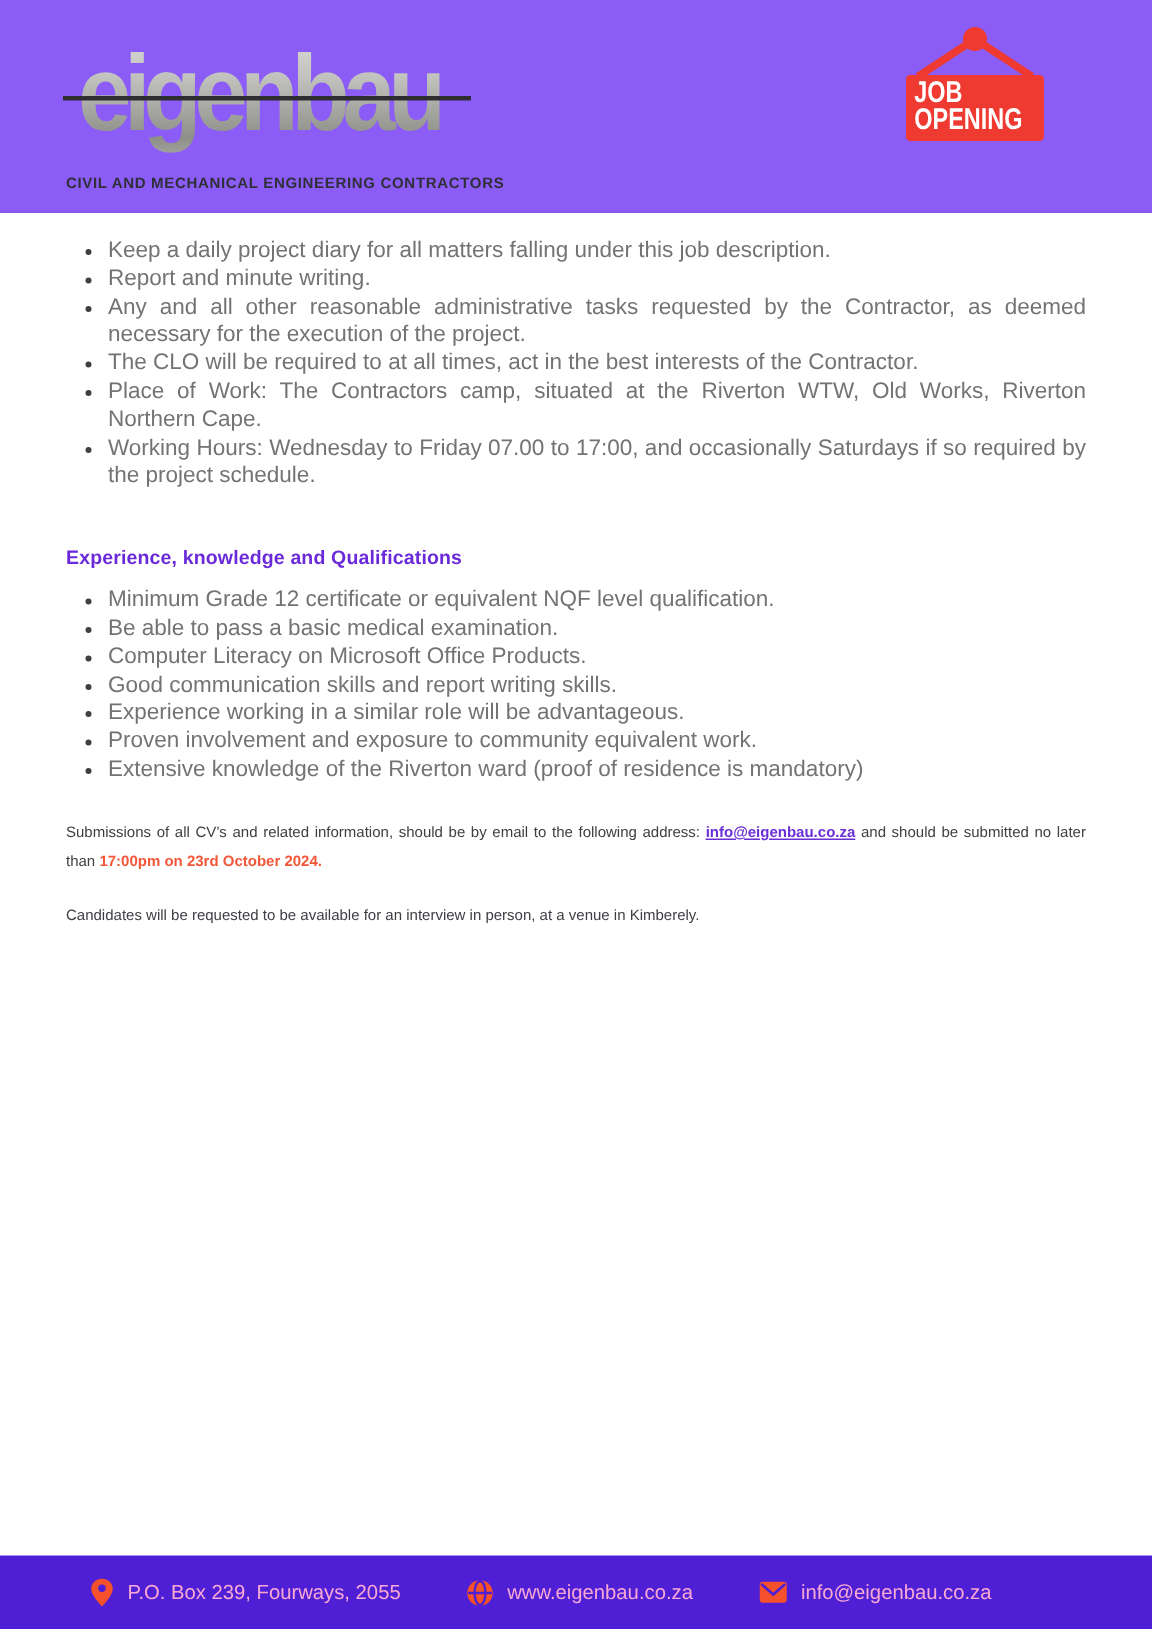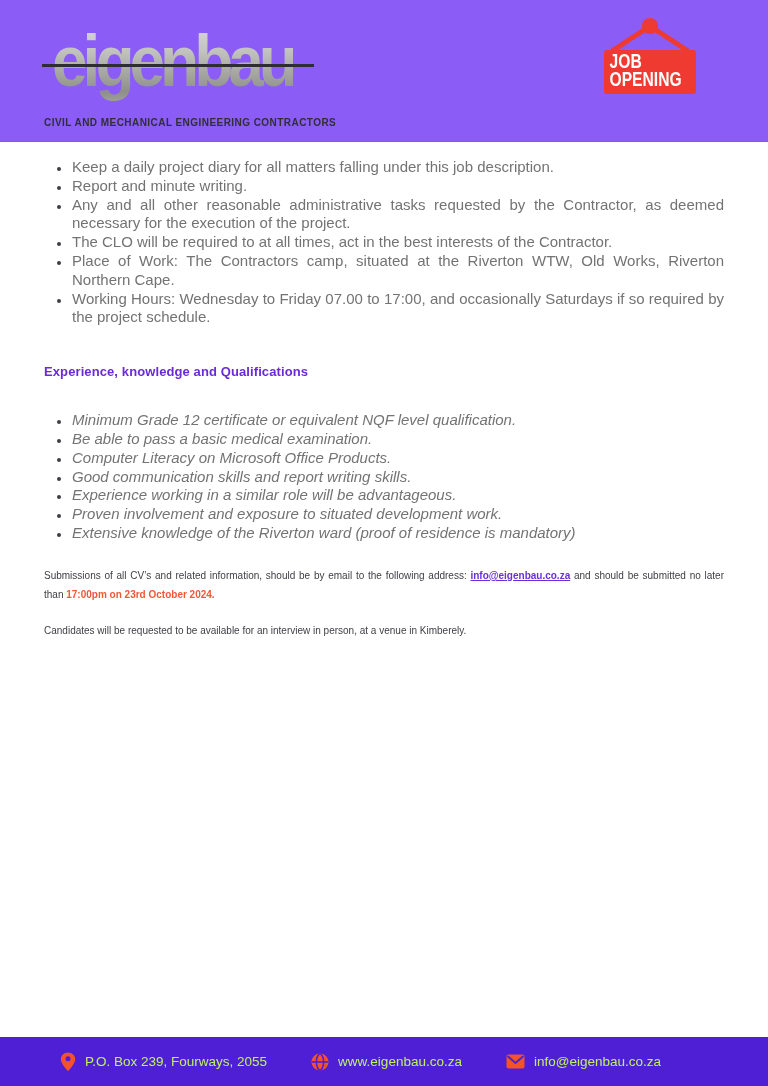--- a/index.html
+++ b/index.html
@@ -103,21 +103,21 @@
   }
   ul.doc-list li::marker { color: #3e3e44; font-size: 12px; }
 
   .section-heading {
     margin-top: 37px;
     font-size: 13px;
     font-weight: bold;
     color: #6b2ad9;
     letter-spacing: 0.1px;
   }
-  ul.qual-list { margin-top: 32px; font-style: italic; }
+  ul.qual-list { margin-top: 12px; }
 
   .para {
     margin-top: 18px;
     font-size: 10px;
     line-height: 18.8px;
     text-align: justify;
     color: #3e3e44;
   }
   .para-submission { margin-top: 24px; }
   .para-interview { margin-top: 18px; }
@@ -137,21 +137,21 @@
     position: absolute;
     left: 0;
     bottom: 0;
     width: 768px;
     height: 49px;
     background: #4e1fd5;
     display: flex;
     align-items: center;
     padding-left: 60px;
     gap: 44px;
-    color: #bef264;
+    color: #f9a8d4;
     font-size: 13.5px;
   }
   .footer-item {
     display: flex;
     align-items: center;
     gap: 9px;
     white-space: nowrap;
   }
   .footer-item .icon { display: flex; align-items: center; }
 </style>
@@ -189,21 +189,21 @@
   </ul>
 
   <h2 class="section-heading">Experience, knowledge and Qualifications</h2>
 
   <ul class="doc-list qual-list">
     <li>Minimum Grade 12 certificate or equivalent NQF level qualification.</li>
     <li>Be able to pass a basic medical examination.</li>
     <li>Computer Literacy on Microsoft Office Products.</li>
     <li>Good communication skills and report writing skills.</li>
     <li>Experience working in a similar role will be advantageous.</li>
-    <li>Proven involvement and exposure to situated development work.</li>
+    <li>Proven involvement and exposure to community equivalent work.</li>
     <li>Extensive knowledge of the Riverton ward (proof of residence is mandatory)</li>
   </ul>
 
   <p class="para para-submission"><span>Submissions of all CV’s and related information, should be by email to the following address: </span><a class="email-link">info@eigenbau.co.za</a><span> and should be submitted no later than </span><span class="deadline">17:00pm on 23rd October 2024.</span></p>
 
   <p class="para para-interview">Candidates will be requested to be available for an interview in person, at a venue in Kimberely.</p>
 </div>
 
 <div class="footer">
   <div class="footer-item">

